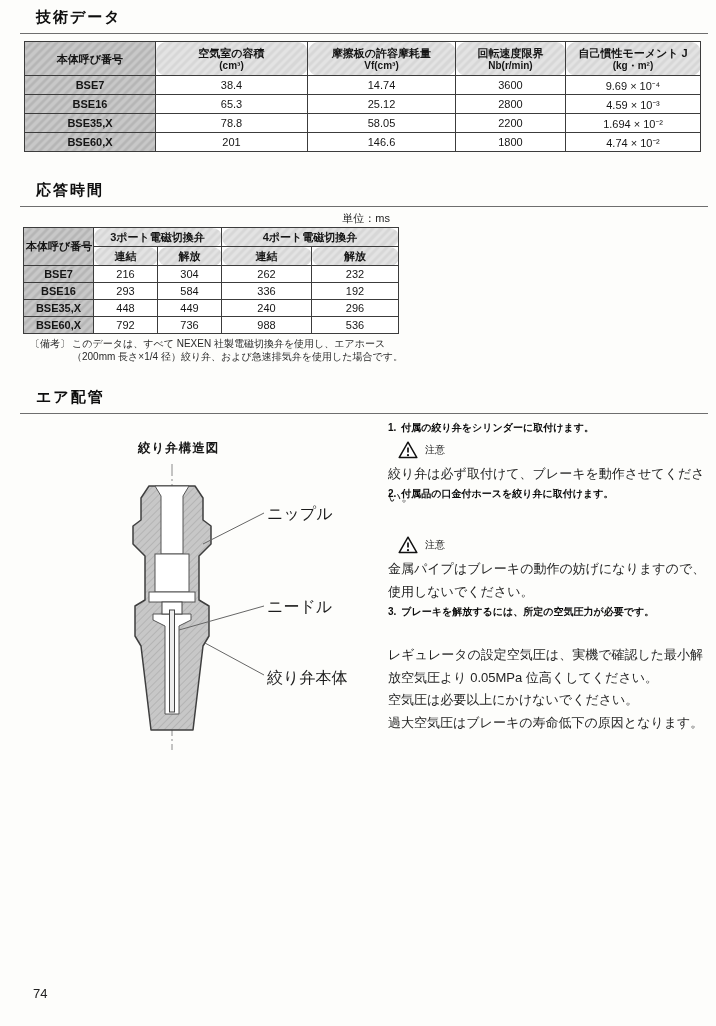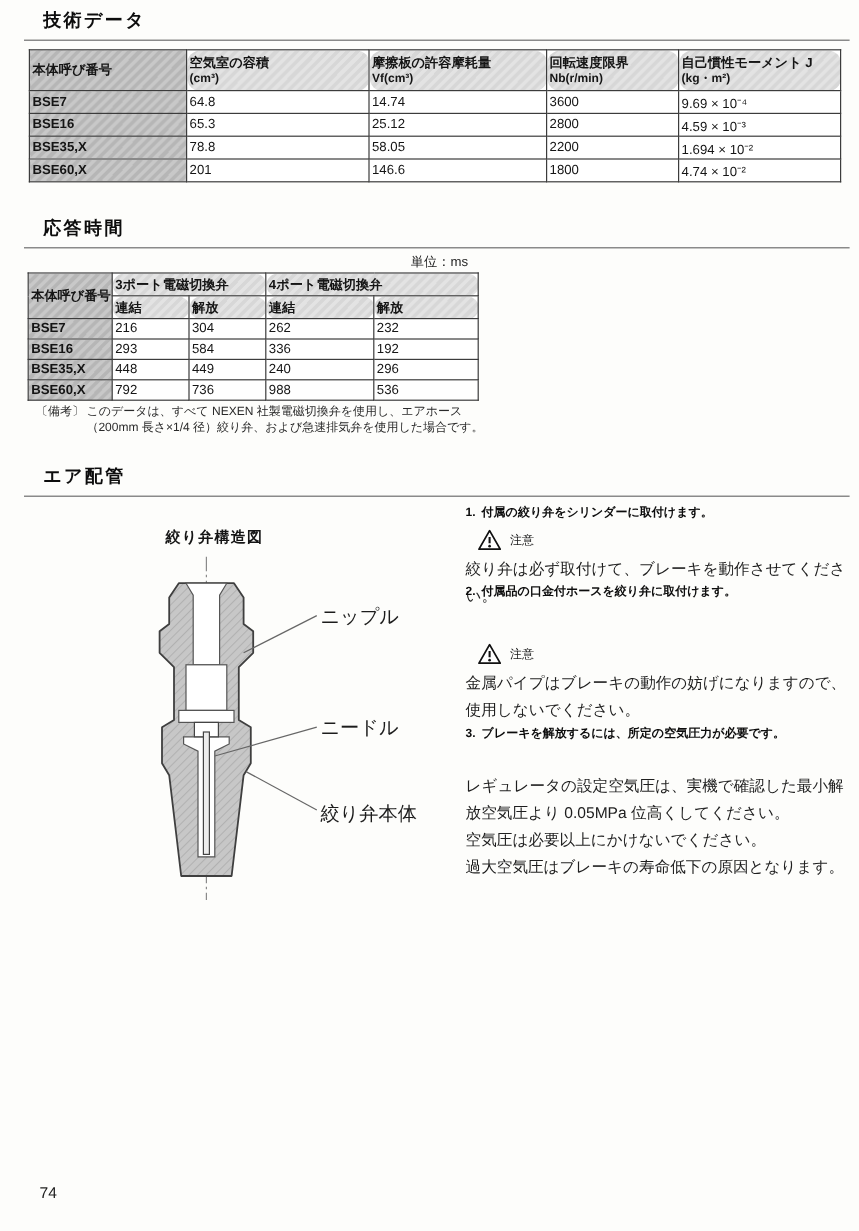--- a/index.html
+++ b/index.html
@@ -13,21 +13,21 @@
     position:absolute;left:36px;
     font-size:15px;font-weight:bold;letter-spacing:2px;color:#0d0d0d;
   }
   .rule{
     position:absolute;left:20px;width:688px;height:0;
     border-top:1.6px solid #6e6e6e;
   }
   
   table.t{border-collapse:collapse;position:absolute;table-layout:fixed;background:#fff;}
   table.t th,table.t td{
-    border:1px solid #3c3c3c;text-align:left;vertical-align:middle;
+    border:1px solid #3c3c3c;text-align:center;vertical-align:middle;
     font-size:11px;padding:0 2px;overflow:hidden;white-space:nowrap;
   }
   .dk{
     background:repeating-linear-gradient(135deg,#c8c8c8 0 3px,#b6b6b6 3px 6px);
     font-weight:bold;
   }
   .lt{
     background:repeating-linear-gradient(135deg,#e3e3e3 0 3px,#d7d7d7 3px 6px);
     font-weight:bold;
     border-radius:11px;
@@ -102,21 +102,21 @@
         </th>
       <th class="lt">
           <div class="hl1">自己慣性モーメント J</div>
           <div class="hl2">(kg・m²)</div>
         </th>
     </tr>
   </thead>
   <tbody>
     <tr>
       <td class="dk">BSE7</td>
-      <td>64.8</td>
+      <td>38.4</td>
       <td>14.74</td>
       <td>3600</td>
       <td>9.69 × 10⁻⁴</td>
     </tr>
     <tr>
       <td class="dk">BSE16</td>
       <td>65.3</td>
       <td>25.12</td>
       <td>2800</td>
       <td>4.59 × 10⁻³</td>

